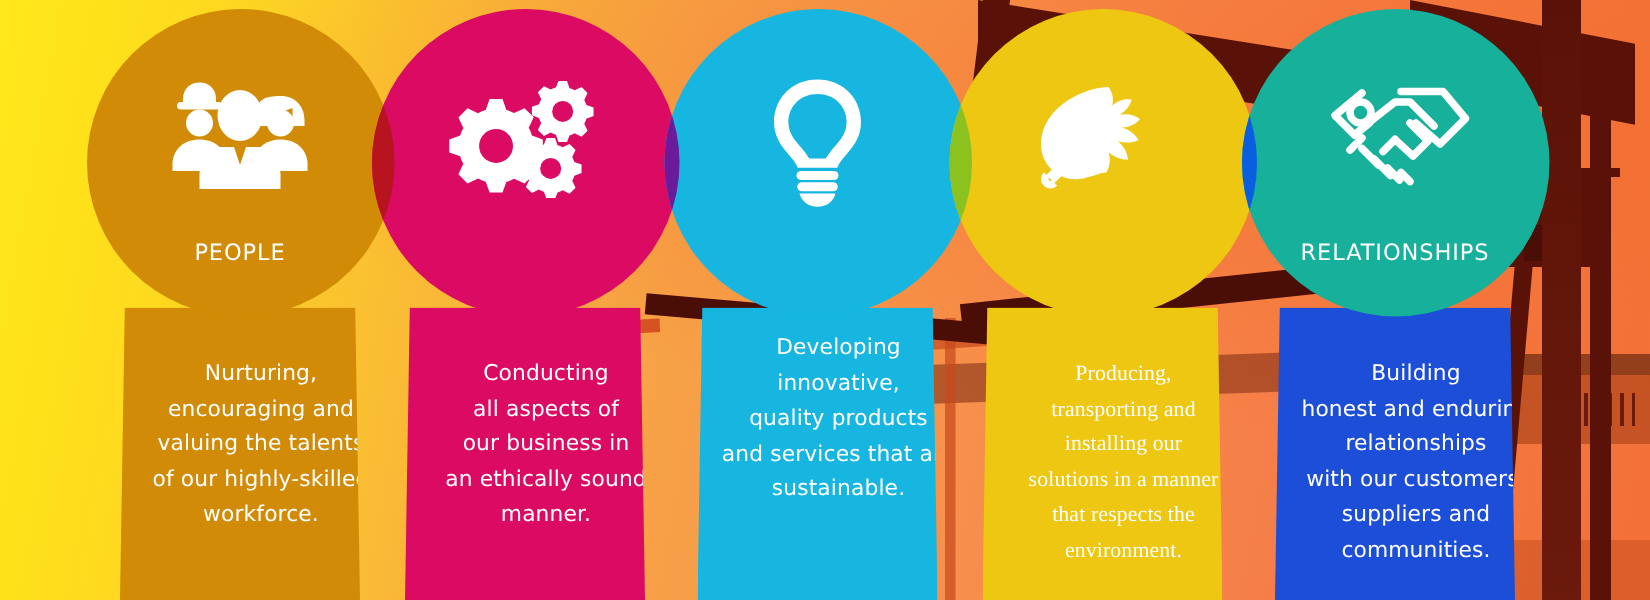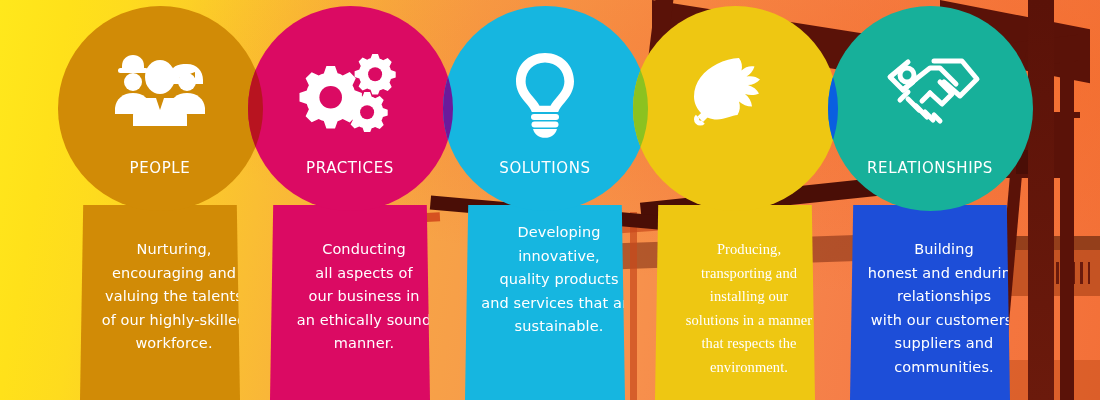--- a/index.html
+++ b/index.html
@@ -215,34 +215,32 @@
     <g fill="#fff">
       <path d="M37 14l2.6 7.3a20 20 0 0 1 5.1 2.1l7-3.3 6.1 6.1-3.3 7a20 20 0 0 1 2.1 5.1L63.9 41v8.6l-7.3 2.6a20 20 0 0 1-2.1 5.1l3.3 7-6.1 6.1-7-3.3a20 20 0 0 1-5.1 2.1L37 76.4h-8.6l-2.6-7.3a20 20 0 0 1-5.1-2.1l-7 3.3-6.1-6.1 3.3-7a20 20 0 0 1-2.1-5.1L1.5 49.6V41l7.3-2.6a20 20 0 0 1 2.1-5.1l-3.3-7 6.1-6.1 7 3.3a20 20 0 0 1 5.1-2.1L28.4 14z"></path>
       <circle cx="32.7" cy="45.3" r="11.3" fill="#DB0A63" id="gear-hole-1"></circle>
       <path d="M80 2l1.7 4.8a13 13 0 0 1 3.4 1.4l4.6-2.2 4 4-2.2 4.6a13 13 0 0 1 1.4 3.4l4.8 1.7v5.7l-4.8 1.7a13 13 0 0 1-1.4 3.4l2.2 4.6-4 4-4.6-2.2a13 13 0 0 1-3.4 1.4L80 42.6h-5.7l-1.7-4.8a13 13 0 0 1-3.4-1.4l-4.6 2.2-4-4 2.2-4.6a13 13 0 0 1-1.4-3.4l-4.8-1.7v-5.7l4.8-1.7a13 13 0 0 1 1.4-3.4l-2.2-4.6 4-4 4.6 2.2a13 13 0 0 1 3.4-1.4L74.3 2z"></path>
       <circle cx="77.1" cy="22.3" r="7" fill="#DB0A63" id="gear-hole-2"></circle>
       <path d="M72 40l1.7 4.8a13 13 0 0 1 3.4 1.4l4.6-2.2 4 4-2.2 4.6a13 13 0 0 1 1.4 3.4l4.8 1.7v5.7l-4.8 1.7a13 13 0 0 1-1.4 3.4l2.2 4.6-4 4-4.6-2.2a13 13 0 0 1-3.4 1.4L72 80.6h-5.7l-1.7-4.8a13 13 0 0 1-3.4-1.4l-4.6 2.2-4-4 2.2-4.6a13 13 0 0 1-1.4-3.4l-4.8-1.7v-5.7l4.8-1.7a13 13 0 0 1 1.4-3.4l-2.2-4.6 4-4 4.6 2.2a13 13 0 0 1 3.4-1.4L66.3 40z"></path>
       <circle cx="69.1" cy="60.3" r="7" fill="#DB0A63" id="gear-hole-3"></circle>
     </g>
   </svg>
         </div>
-        <div class="clabel" style="top: 153px;">PRACTICES</div>
       </div>
       <div style="position: absolute; left: 442.5px; top: 5.5px; width: 205px; height: 205px;">
         <div class="icon" style="top: 46px;">
           <svg width="72" height="86" viewBox="0 0 72 86">
     <g fill="#fff">
       <path d="M36 1C18.9 1 7 13.8 7 29.3c0 9 4.3 15.4 9.2 21 3.5 4 5.6 6.6 6.6 9.6h26.4c1-3 3.1-5.6 6.6-9.6 4.9-5.6 9.2-12 9.2-21C65 13.8 53.1 1 36 1zm0 9.6c11.4 0 19.4 8.3 19.4 18.7 0 6.2-2.9 10.6-7 15.3-2.9 3.3-5.3 6.2-6.9 9.1H30.5c-1.6-2.9-4-5.8-6.9-9.1-4.1-4.7-7-9.1-7-15.3 0-10.4 8-18.7 19.4-18.7z"></path>
       <rect x="22" y="62" width="28" height="6" rx="3"></rect>
       <rect x="22.5" y="69.5" width="27" height="6" rx="3"></rect>
       <path d="M24 77h24c-1.5 5.5-6 8.8-12 8.8S25.5 82.5 24 77z"></path>
     </g>
   </svg>
         </div>
-        <div class="clabel" style="top: 153px;">SOLUTIONS</div>
       </div>
       <div style="position: absolute; left: 632.5px; top: 5.5px; width: 205px; height: 205px;">
         <div class="icon" style="top: 46px;">
           <svg width="86" height="82" viewBox="0 0 86 82">
     <g fill="#fff">
       <path d="M47 6c3 4 3.5 8.5 2.5 12.5C53 15 58 13.5 62.5 14.5c-1.5 4.5-4.5 8-8 10 5-1 10 0 13.5 3-3 3.5-7.5 5.5-12 5.5 5 1.5 9 4.5 11 8.5-4.5 2-9.5 2-14 .5 4 3 6.5 7.5 7 12.5-5 0-9.5-2-13-5 1.5 4.5 1 9.5-1.5 13.5C40.5 63 33 67.5 25 67.5 12.4 67.5 2 57 2 44.5 2 30 12 18.5 25 12c7-3.5 15-6 22-6z"></path>
       <path d="M23.4 46.8l5.4 5.4L11 70l-5.4-5.4z"></path>
       <path d="M5.6 64.6A3.8 3.8 0 0 0 11 70" fill="none" stroke="#fff" stroke-width="5"></path>
     </g>
   </svg>

